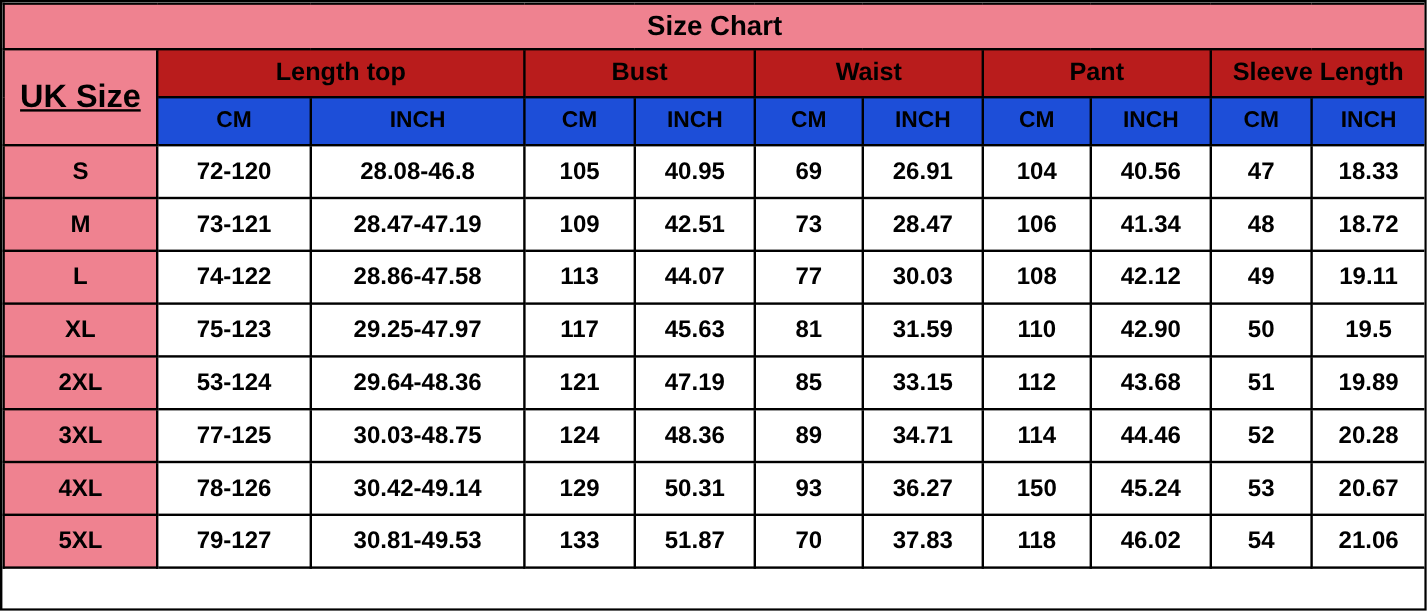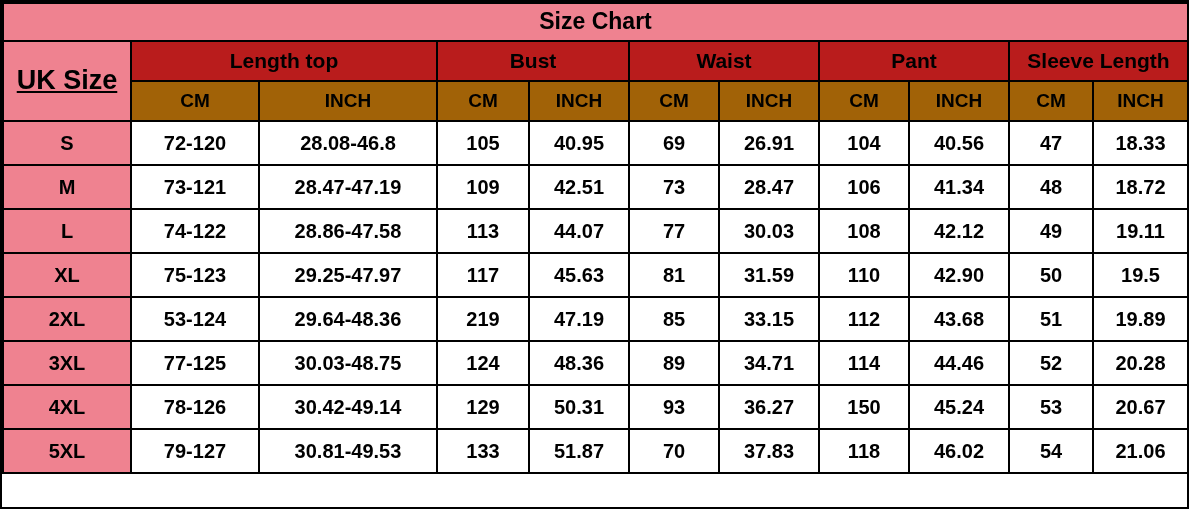--- a/index.html
+++ b/index.html
@@ -41,21 +41,21 @@
     background: #ef8290;
     font-size: 23px;
     height: 36px;
   }
   .grp-head {
     background: #b91c1c;
     font-size: 21px;
     height: 38px;
   }
   .unit-head {
-    background: #a16207;
+    background: #1d4ed8;
     font-size: 19px;
     height: 38px;
   }
   .uk-head {
     background: #ef8290;
     font-size: 27px;
     text-decoration: underline;
   }
   .size-cell {
     background: #ef8290;
@@ -184,21 +184,21 @@
         <td class="data-cell">31.59</td>
         <td class="data-cell">110</td>
         <td class="data-cell">42.90</td>
         <td class="data-cell">50</td>
         <td class="data-cell">19.5</td>
       </tr>
       <tr>
         <td class="size-cell">2XL</td>
         <td class="data-cell">53-124</td>
         <td class="data-cell">29.64-48.36</td>
-        <td class="data-cell">219</td>
+        <td class="data-cell">121</td>
         <td class="data-cell">47.19</td>
         <td class="data-cell">85</td>
         <td class="data-cell">33.15</td>
         <td class="data-cell">112</td>
         <td class="data-cell">43.68</td>
         <td class="data-cell">51</td>
         <td class="data-cell">19.89</td>
       </tr>
       <tr>
         <td class="size-cell">3XL</td>

